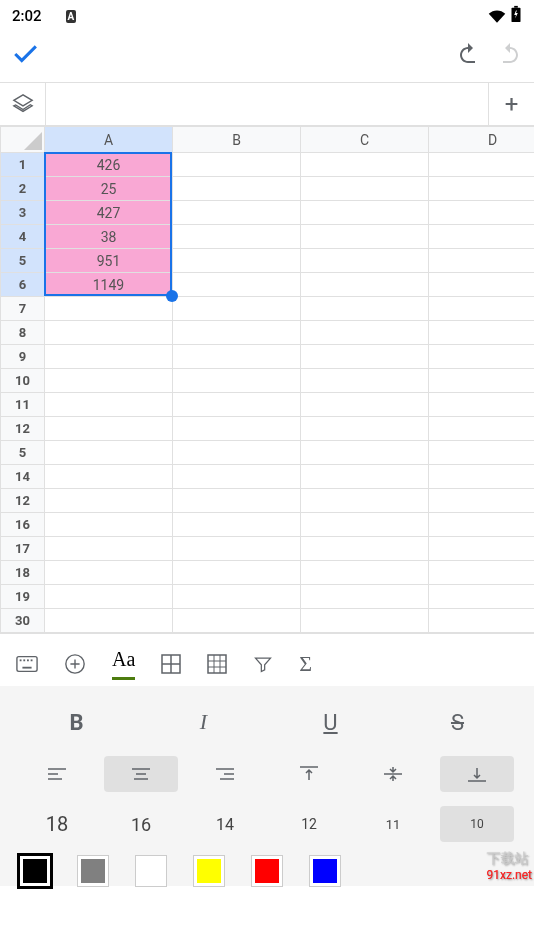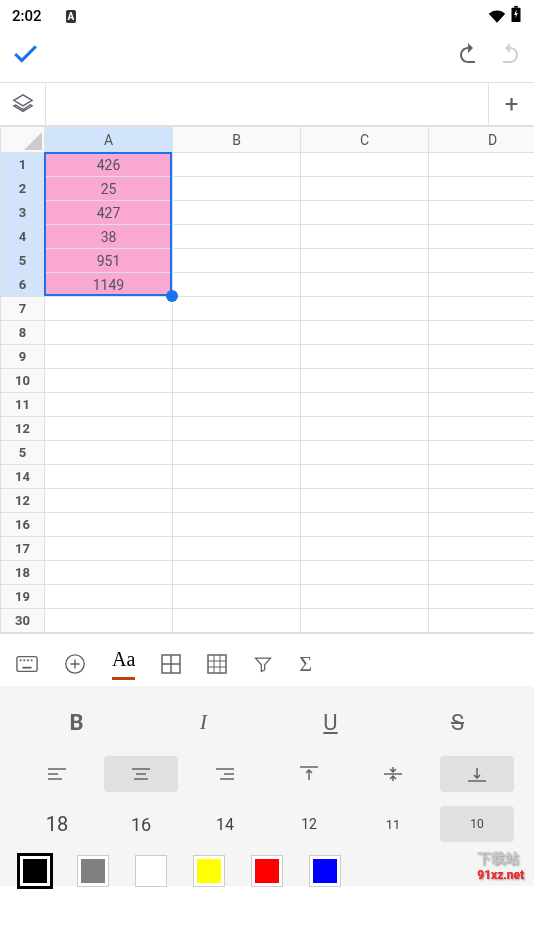--- a/index.html
+++ b/index.html
@@ -154,21 +154,21 @@
       background: #fff;
     }
     .tool-icon {
       color: #5f6368;
       display: flex;
       align-items: center;
       justify-content: center;
       font-size: 20px;
     }
     .tool-icon.active {
-      border-bottom: 3px solid #c2410c;
+      border-bottom: 3px solid #4d7c0f;
       padding-bottom: 6px;
     }
     
     
     .format-panel {
       background: #f5f5f5;
       padding: 16px 0 0 0;
     }
     .format-row {
       display: flex;
@@ -216,25 +216,25 @@
       width: 30px;
       height: 30px;
       border: 3px solid #fff;
       box-shadow: 0 0 0 1px #ccc;
     }
     .color-swatch.sel { box-shadow: 0 0 0 3px #000; border: 3px solid #fff; }
     
     
     .watermark {
       position: absolute;
-      right: 10px;
+      right: 2px;
       bottom: 68px;
       color: #fff;
       font-size: 14px;
-      font-weight: bold;
+      font-weight: normal;
       text-shadow: 1px 1px 2px rgba(0,0,0,0.5);
       opacity: 0.85;
       pointer-events: none;
     }
     .watermark .line1 { color: #c0c0c0; font-size: 14px; }
     .watermark .line2 { color: #ff0000; font-size: 12px; background: linear-gradient(180deg,#ff6b6b,#c92a2a); -webkit-background-clip: text; }
     
     .col-a { width: 128px; }
     .col-b { width: 128px; }
     .col-c { width: 128px; }

